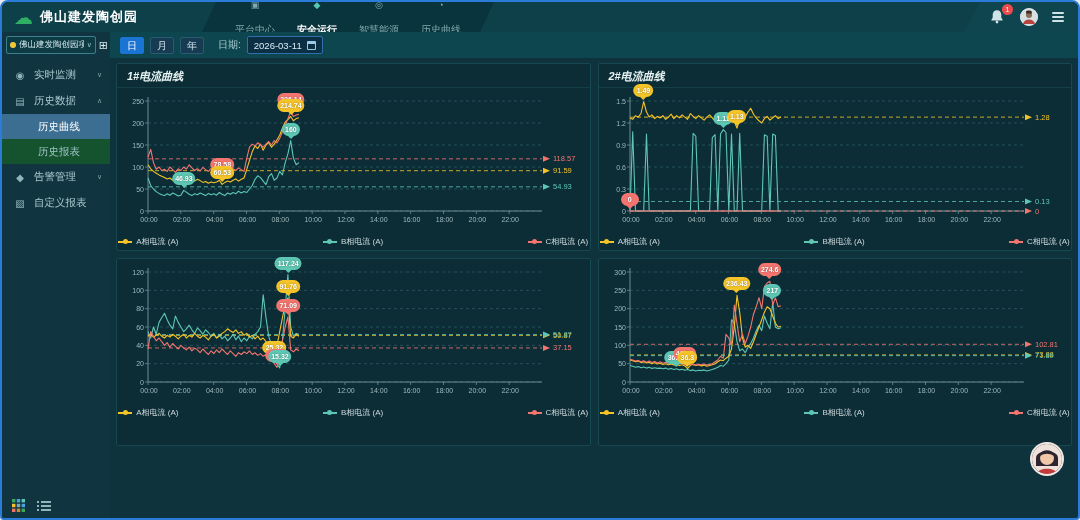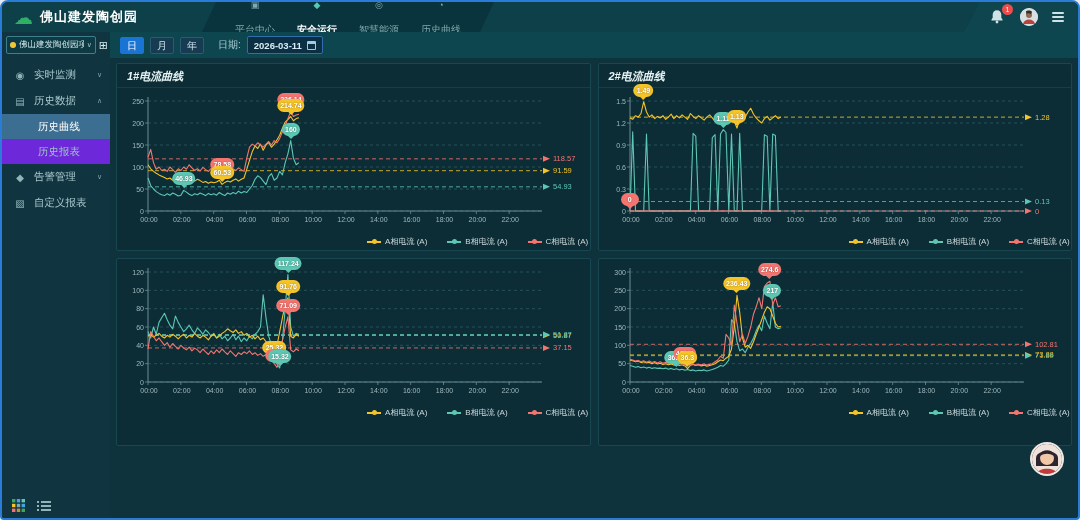--- a/index.html
+++ b/index.html
@@ -41,44 +41,44 @@
   .pin-dot { width:6px; height:6px; border-radius:50%; background:#f5c428; border:1px solid #fff2; flex:none; }
   .proj-label { color:#cfe8ea; font-size:8.5px; white-space:nowrap; overflow:hidden; }
   .proj-caret { color:#9cc4ca; font-size:7px; }
   .expand-ic { color:#d7ecef; font-size:11px; cursor:pointer; }
   .period-group { display:flex; align-items:center; gap:6px; margin-left:10px; }
   .pbtn { width:24px; height:17px; border-radius:2px; background:#173c52; border:1px solid #2a5a74;
           color:#cfe3ee; font-size:10px; line-height:15px; text-align:center; cursor:pointer; }
   .pbtn.active { background:#1a74d4; border-color:#1a74d4; color:#fff; }
   .date-label { color:#a9cdd3; font-size:10px; margin-left:14px; }
   .date-box { display:flex; align-items:center; gap:5px; border:1px solid #2f6fae; border-radius:2px;
-              background:#0c2f43; height:18px; padding:0 6px; margin-left:6px; cursor:pointer;font-weight:bold; }
+              background:#0c2f43; height:18px; padding:0 6px; margin-left:6px; cursor:pointer; }
   .date-val { color:#d7ecf5; font-size:9.5px; }
   .cal-ic { width:9px; height:9px; border:1px solid #9fc9e8; border-top-width:3px; border-radius:1px; }
 
   
   .bodyrow { display:flex; height:462px; }
   .sidebar { position:relative; width:108px; min-width:108px; background:#113540; padding-top:4px; }
   .side-item { display:flex; align-items:center; gap:8px; height:26px; padding:0 8px 0 12px;
                color:#a8c8cd; font-size:10.5px; cursor:pointer; }
   .side-item .sicon { font-size:10px; width:12px; text-align:center; color:#8fb6bb; }
   .side-item .schev { margin-left:auto; font-size:7px; color:#7da4aa; }
   .side-sub { display:flex; align-items:center; height:25px; padding-left:36px; color:#9fc3c9;
-              font-size:10.5px; cursor:pointer; background:#6d28d9; }
+              font-size:10.5px; cursor:pointer; background:#14532d; }
   .side-sub.active { background:#3c6e92; color:#ffffff; }
   .side-bottom { position:absolute; bottom:8px; left:10px; display:flex; gap:12px; align-items:center; }
   .side-bottom svg { cursor:pointer; }
 
   .main { flex:1; padding:5px 6px; display:grid; grid-template-columns:1fr 1fr;
           grid-template-rows:188px 188px; gap:7px; align-content:start; }
   .card { background:#0c2d36; border:1px solid #174750; border-radius:2px; }
   .card-head { height:24px; line-height:24px; padding-left:10px; color:#e8f4f4; font-size:11px;
                font-weight:bold; border-bottom:1px solid #143f49;font-style:italic; }
   .chart-wrap { position:relative; width:470px; height:158px; margin:1px auto 0; }
-  .legend { position:absolute; left:0; right:0; bottom:0px; display:flex; justify-content:flex-end; gap:20px; }
+  .legend { position:absolute; left:0; right:0; bottom:0px; display:flex; justify-content:space-between; gap:20px; }
   .lg-item { display:flex; align-items:center; gap:4px; cursor:pointer; }
   .lg-label { font-size:8px; color:#cdd9dc; }
   .lgm { position:relative; width:14px; height:2px; background:var(--c); display:inline-block; }
   .lgm::after { content:''; position:absolute; left:4.5px; top:-1.5px; width:5px; height:5px;
                 border-radius:50%; background:var(--c); }
   .pin { position:absolute; transform:translate(-50%,-100%); min-width:18px; height:13px; line-height:13px;
          border-radius:8px; background:var(--c); color:#fff; font-size:7px; font-weight:bold; text-align:center;
          padding:0 3px; text-shadow:0 0 2px rgba(0,0,0,.45); z-index:3; pointer-events:none; }
   .pin::after { content:''; position:absolute; left:50%; bottom:-7px; transform:translateX(-50%);
                 border:4px solid transparent; border-top-color:var(--c); }

